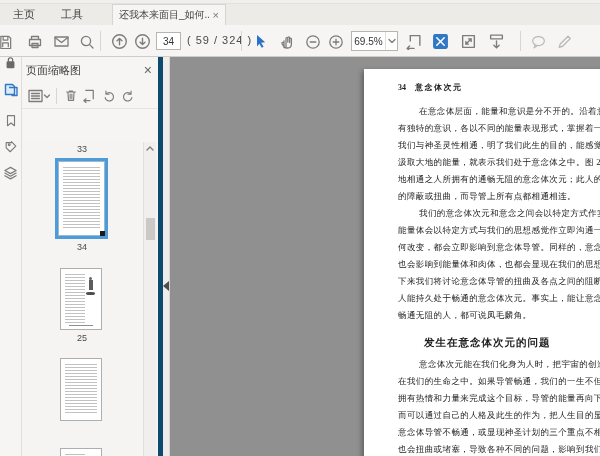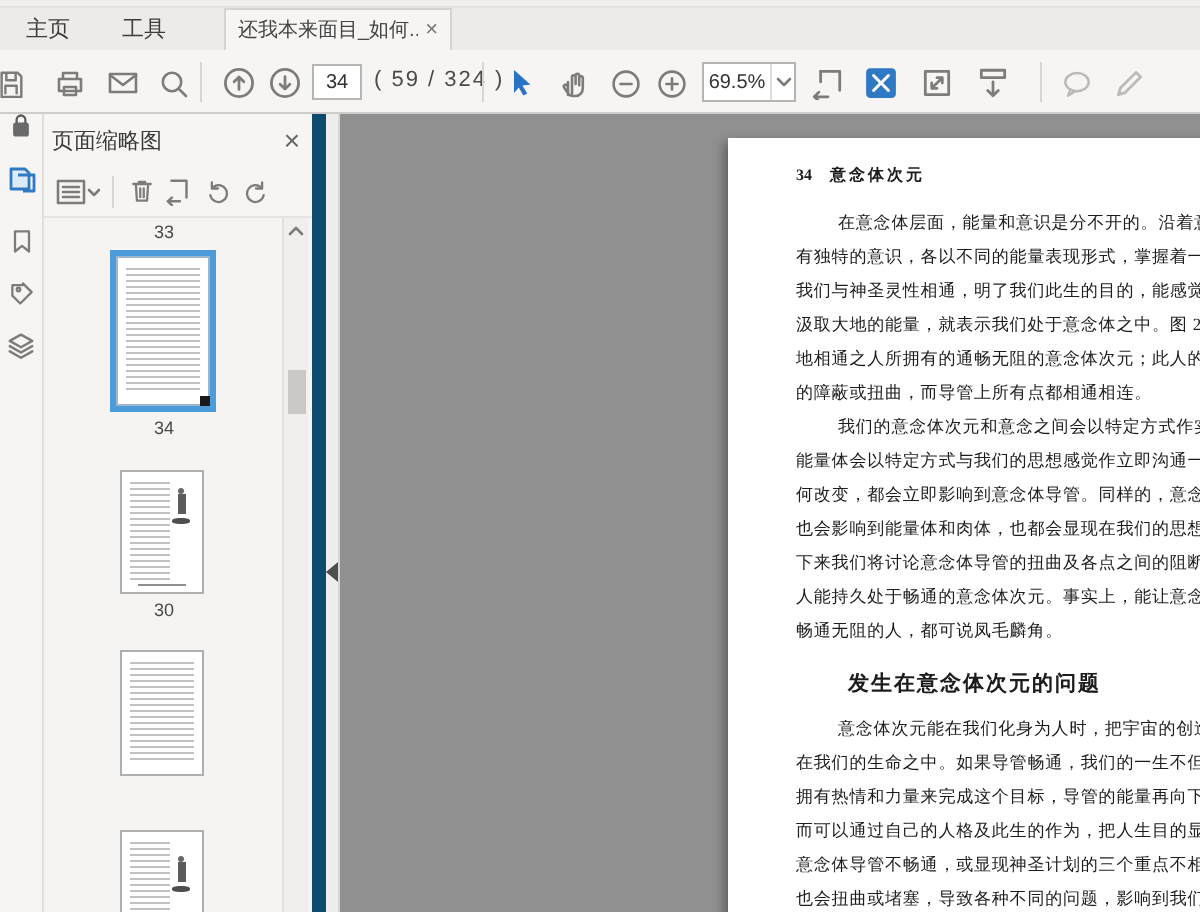--- a/index.html
+++ b/index.html
@@ -32,30 +32,30 @@
   .zoombox .zval { flex:1; text-align:center; }
   .zoombox .zcaret { width:12px; display:flex; align-items:center; justify-content:center; border-left:1px solid #e0deda; height:100%; }
 
   
   .content { display:flex; height:399px; }
 
   .navstrip { width:22px; background:#f6f5f3; border-right:1px solid #e0deda; display:flex; flex-direction:column; align-items:center; }
   .navbtn { width:22px; height:24px; display:flex; align-items:center; justify-content:center; }
   .navbtn.first { height:13px; overflow:hidden; align-items:flex-end; }
 
-  .panel { width:141px; background:#f6f5f3; border-right:7px solid #0c4a6e; display:flex; flex-direction:column; }
+  .panel { width:141px; background:#f6f5f3; border-right:5px solid #0c4a6e; display:flex; flex-direction:column; }
   .phead { height:26px; display:flex; align-items:center; padding:0 6px 0 4px; }
   .ptitle { flex:1; font-size:11px; color:#3b3b3b; }
   .pclose { font-size:14px; color:#666; }
   .ptools { height:26px; display:flex; align-items:center; padding-left:4px; border-bottom:1px solid #e6e4e0; }
   .ptools .pitem { width:19px; height:17px; display:flex; align-items:center; justify-content:center; }
   .ptools .opts { width:26px; }
   .ptools .psep { width:1px; height:16px; background:#d8d6d2; margin:0 4px; }
 
-  .thumbs { position:relative; flex:1; overflow:hidden; background:#f5f4f2; }
+  .thumbs { position:relative; flex:1; overflow:hidden; background:#f5f4f2;margin-top:33px; }
   .tlabel { position:absolute; left:0; width:120px; text-align:center; font-size:9px; color:#4a4a4a; }
   .tpage { position:absolute; background:#fff; border:1px solid #aeaeae; }
   .tlines { position:absolute; left:4px; right:4px; top:5px; bottom:6px;
             background:repeating-linear-gradient(to bottom,#adadad 0 1px,transparent 1px 3px); opacity:.75; }
   .tsel { position:absolute; left:33px; top:16px; width:53px; height:81px; background:#4d9bd9; padding:3px; }
   .tsel .inner { position:relative; width:100%; height:100%; background:#fff; border:1px solid #9db8cc; }
   .tsel .handle { position:absolute; right:3px; bottom:3px; width:5px; height:5px; background:#1a1a1a; }
   .figure { position:absolute; right:6px; top:8px; width:9px; height:18px; }
   .figure .head { position:absolute; left:3px; top:0; width:3px; height:3px; background:#666; border-radius:50%; }
   .figure .bodyv { position:absolute; left:2.5px; top:3px; width:4px; height:10px; background:#5c5c5c; }
@@ -291,21 +291,21 @@
 
         <div class="tpage" style="left:38px; top:126px; width:42px; height:62px;">
           <div class="tlines" style="right:16px"></div>
           <div class="figure">
               <div class="head"></div>
               <div class="bodyv"></div>
               <div class="base"></div>
             </div>
           <div class="caption"></div>
         </div>
-        <div class="tlabel" style="top:191px">30</div>
+        <div class="tlabel" style="top:191px">25</div>
 
         <div class="tpage" style="left:38px; top:216px; width:42px; height:63px;">
           <div class="tlines"></div>
         </div>
 
         <div class="tpage" style="left:38px; top:306px; width:42px; height:62px;">
           <div class="tlines" style="right:16px"></div>
           <div class="figure" style="top:12px">
               <div class="head"></div>
               <div class="bodyv"></div>

